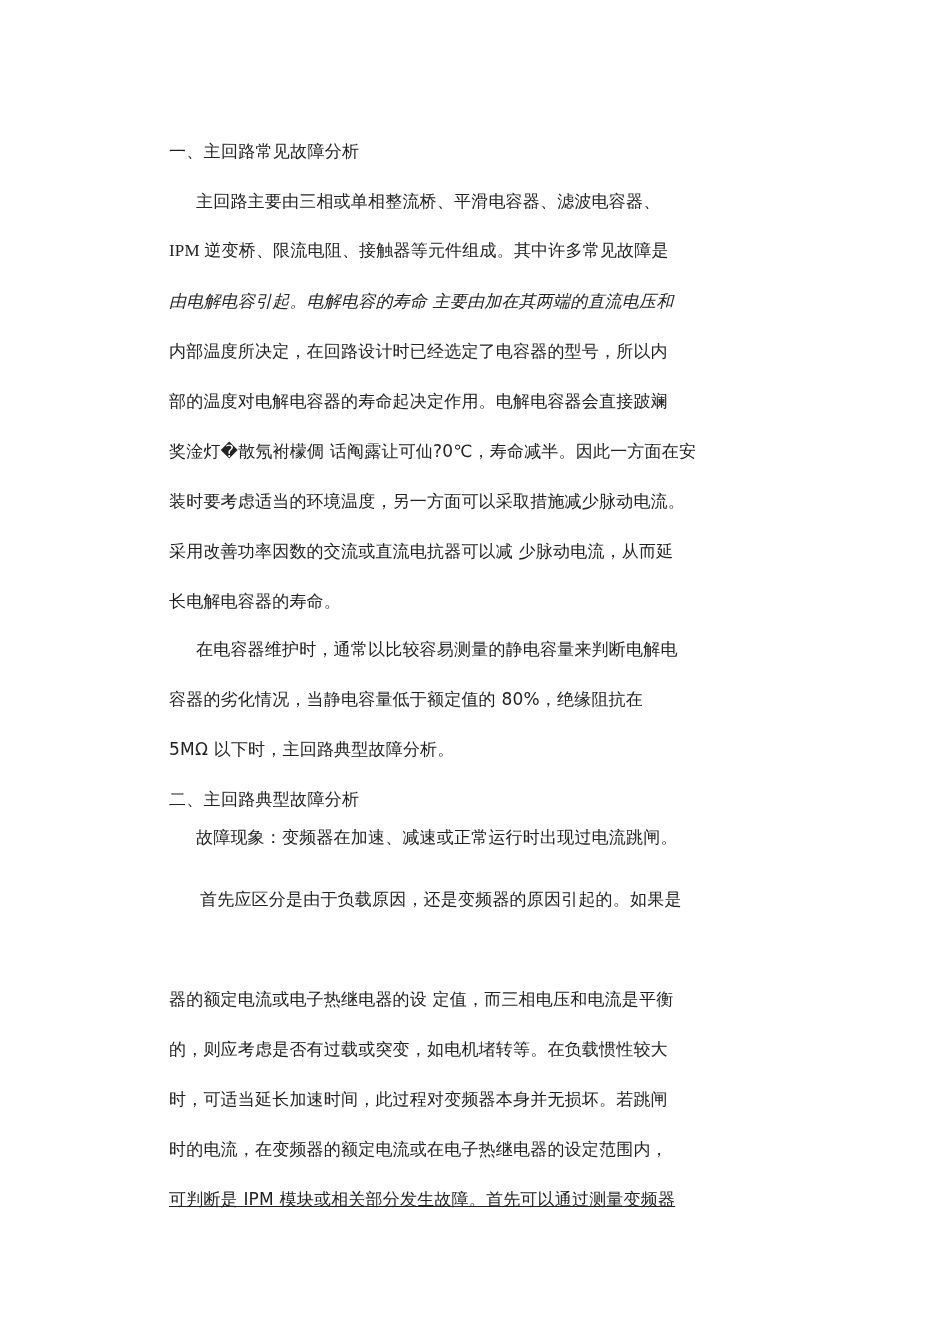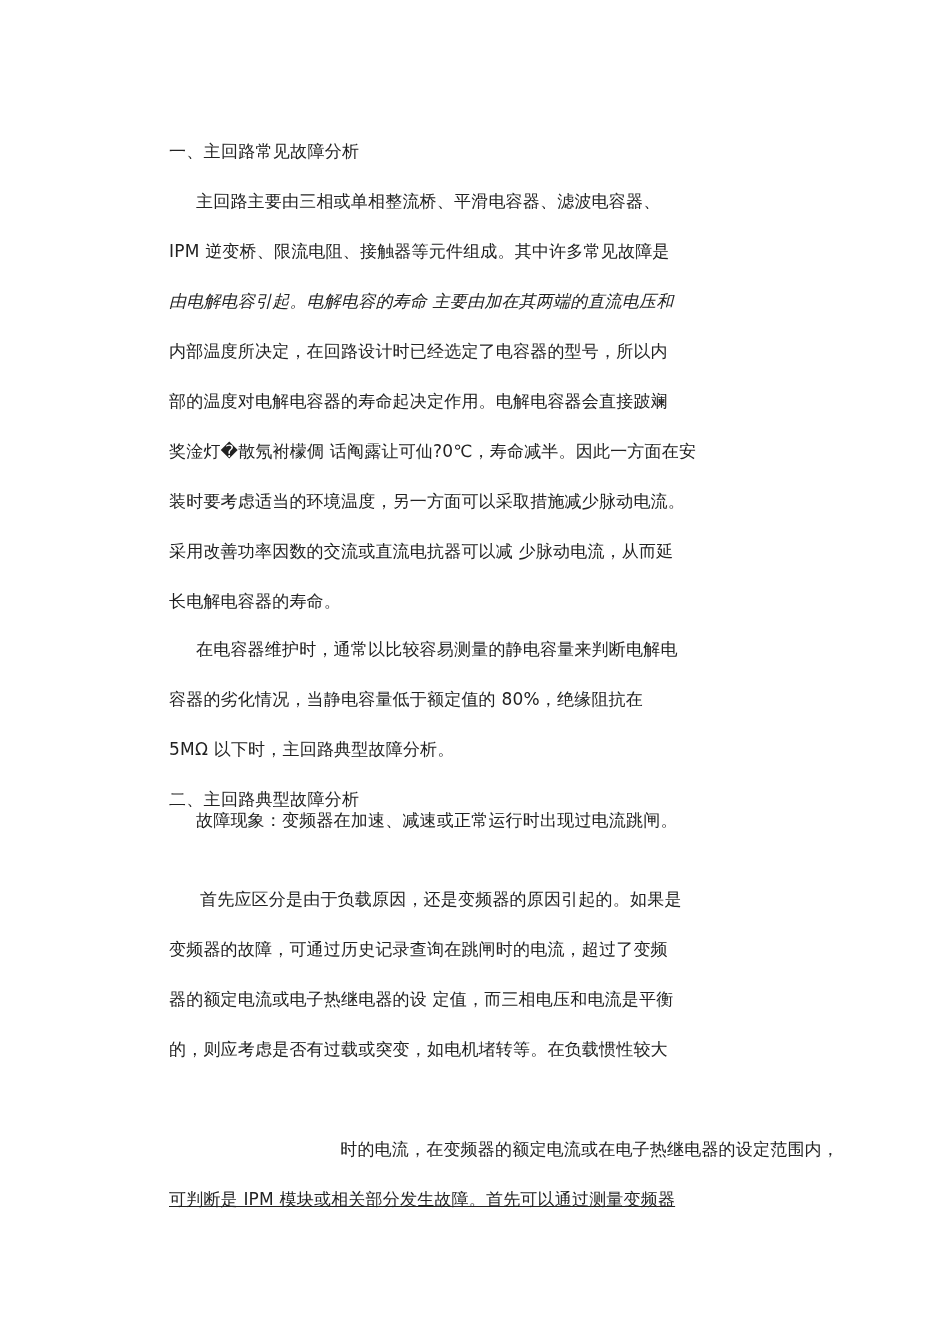--- a/index.html
+++ b/index.html
@@ -39,37 +39,37 @@
     .heading { letter-spacing: 0.3px; }
   </style>
 </head>
 <body>
 
 <div class="page">
 
   <div class="line heading" style="top:136px;">一、主回路常见故障分析</div>
 
   <div class="line indent" style="top:186px;">主回路主要由三相或单相整流桥、平滑电容器、滤波电容器、</div>
-  <div class="line" style="top:236px;">IPM 逆变桥、限流电阻、接触器等元件组成。其中许多常见故障是</div>
+  <div class="line" style="top:236px;font-family:Liberation Serif, serif;">IPM 逆变桥、限流电阻、接触器等元件组成。其中许多常见故障是</div>
   <div class="line" style="top:286px;font-style:italic;">由电解电容引起。电解电容的寿命 主要由加在其两端的直流电压和</div>
   <div class="line" style="top:336px;">内部温度所决定，在回路设计时已经选定了电容器的型号，所以内</div>
   <div class="line" style="top:386px;">部的温度对电解电容器的寿命起决定作用。电解电容器会直接跛斓</div>
   <div class="line" style="top:436px;">奖淦灯�散氖袝檬倜 话阄露让可仙?0℃，寿命减半。因此一方面在安</div>
   <div class="line" style="top:486px;">装时要考虑适当的环境温度，另一方面可以采取措施减少脉动电流。</div>
   <div class="line" style="top:536px;">采用改善功率因数的交流或直流电抗器可以减 少脉动电流，从而延</div>
   <div class="line indent" style="top:634px;">在电容器维护时，通常以比较容易测量的静电容量来判断电解电</div>
 
   <div class="line" style="top:586px;">长电解电容器的寿命。</div>
   <div class="line" style="top:684px;">容器的劣化情况，当静电容量低于额定值的 80%，绝缘阻抗在</div>
   <div class="line" style="top:734px;">5MΩ 以下时，主回路典型故障分析。</div>
 
   <div class="line heading" style="top:784px;">二、主回路典型故障分析</div>
 
-  <div class="line indent" style="top:805px;">故障现象：变频器在加速、减速或正常运行时出现过电流跳闸。</div>
+  <div class="line indent" style="top:822px;">故障现象：变频器在加速、减速或正常运行时出现过电流跳闸。</div>
 
   <div class="line indent2" style="top:884px;">首先应区分是由于负载原因，还是变频器的原因引起的。如果是</div>
-  <div class="line" style="top:934px;">变频器的故障，可通过历史记录查询在跳闸时的电流，超过了变频</div>
   <div class="line" style="top:1034px;">的，则应考虑是否有过载或突变，如电机堵转等。在负载惯性较大</div>
   <div class="line" style="top:984px;">器的额定电流或电子热继电器的设 定值，而三相电压和电流是平衡</div>
-  <div class="line" style="top:1134px;text-align:right;">时的电流，在变频器的额定电流或在电子热继电器的设定范围内，</div>
+  <div class="line" style="top:1084px;">时，可适当延长加速时间，此过程对变频器本身并无损坏。若跳闸</div>
+  <div class="line" style="top:1134px;">时的电流，在变频器的额定电流或在电子热继电器的设定范围内，</div>
   <div class="line" style="top:1184px;text-decoration:underline;">可判断是 IPM 模块或相关部分发生故障。首先可以通过测量变频器</div>
 
 </div>
 
 </body></html>

